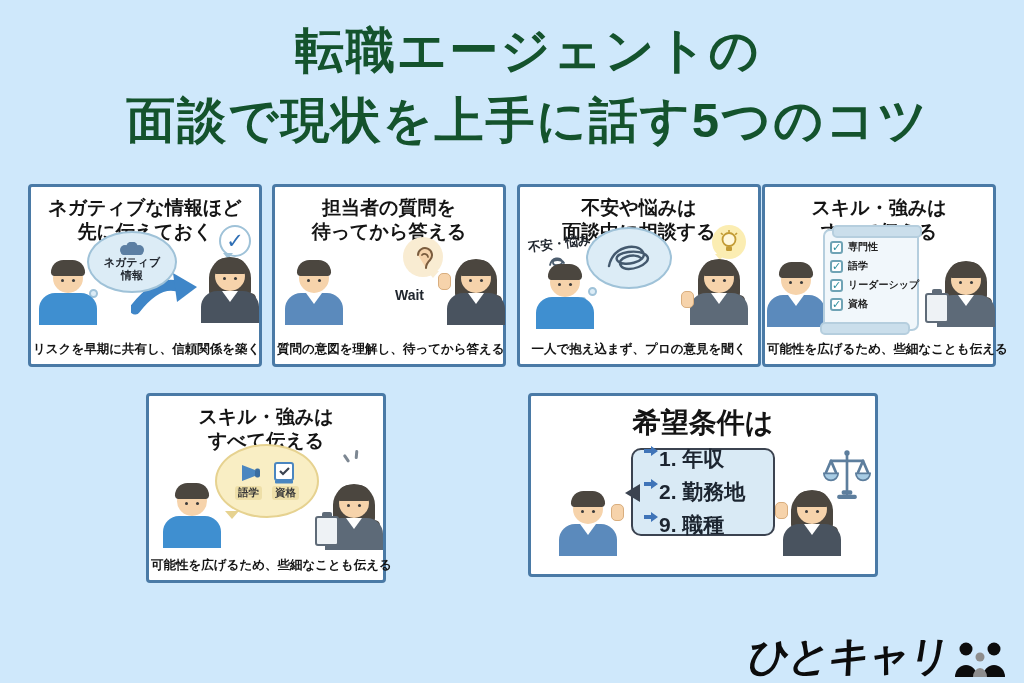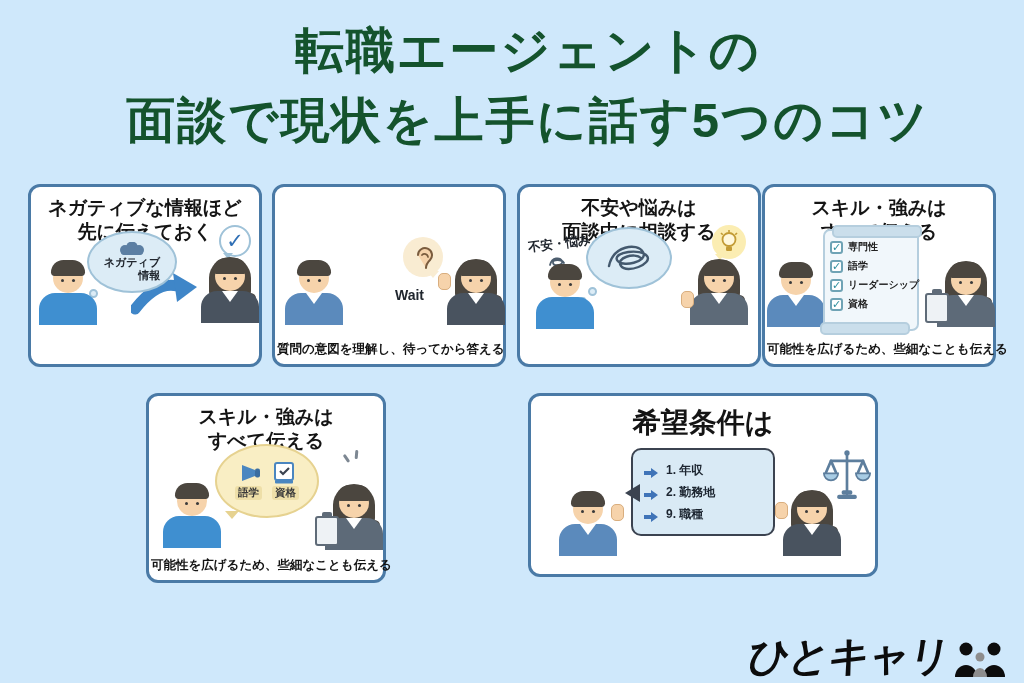--- a/index.html
+++ b/index.html
@@ -4,21 +4,21 @@
 <style>
   html,body{margin:0;padding:0}
   .canvas{position:relative;width:1024px;height:683px;background:#cfe8fb;overflow:hidden;
     font-family:"Liberation Sans","DejaVu Sans",sans-serif;color:#141414}
 
   
   .title{position:absolute;top:16px;left:16px;width:100%;margin:0;text-align:center;
     font-size:49px;line-height:1.42;font-weight:800;letter-spacing:2px;color:#14532d}
 
   
-  .card{position:absolute;background:#ffffff;border:3px solid #4a7aa6;border-radius:12px;box-sizing:border-box}
+  .card{position:absolute;background:#ffffff;border:3px solid #4a7aa6;border-radius:4px;box-sizing:border-box}
   .card-title{margin:9px 4px 0;text-align:center;font-size:19px;line-height:1.28;font-weight:800;color:#141414}
   .card-footer{position:absolute;left:2px;right:2px;bottom:6px;margin:0;text-align:center;
     font-size:12.5px;font-weight:800;color:#141414;white-space:nowrap}
   .c1{left:28px;top:184px;width:234px;height:183px}
   .c2{left:272px;top:184px;width:234px;height:183px}
   .c3{left:517px;top:184px;width:244px;height:183px}
   .c4{left:762px;top:184px;width:234px;height:183px}
   .c5{left:146px;top:393px;width:240px;height:190px}
   .c6{left:528px;top:393px;width:350px;height:184px}
   .c6 .card-title{font-size:28px}
@@ -45,39 +45,39 @@
   .suit-steel{background:#5b8abc}
   .suit-gray{background:#5d6a78}
   .suit-dark{background:#49535f}
   .hand{position:absolute;width:11px;height:15px;border-radius:5px;background:#f6d3ab;
     border:1px solid #d9ae7e;z-index:4}
 
   
   .bubble{position:absolute;display:flex;align-items:center;justify-content:center;
     font-weight:800;color:#20262e;box-sizing:border-box}
   .cloud{background:#dcecf6;border:2px solid #9fc2d8;border-radius:50%;flex-direction:column;z-index:1}
-  .cloud-text{font-size:11px;font-weight:800;line-height:1.15;text-align:right;color:#20262e}
+  .cloud-text{font-size:11px;font-weight:800;line-height:1.15;text-align:center;color:#20262e}
   .dot{position:absolute;border-radius:50%;background:#dcecf6;border:2px solid #9fc2d8;box-sizing:border-box}
   .b-q{background:#d8eaf5;border:2px solid #3b4350;border-radius:50%;font-size:14px}
   .b-q::after{content:"";position:absolute;left:12px;bottom:-13px;border:7px solid transparent;border-top:8px solid #3b4350}
   .b-ear{background:#f9ecd2;border-radius:50%}
   .b-ear::after{content:"";position:absolute;right:4px;bottom:-7px;border:6px solid transparent;border-top:7px solid #f9ecd2}
   .b-bulb{background:#fbedb2;border-radius:50%}
   .b-bulb::after{content:"";position:absolute;left:3px;bottom:-6px;border:5px solid transparent;border-top:6px solid #fbedb2}
   .b-check{background:#fff;border:2px solid #9fc2d8;border-radius:50%;color:#2f6fb5;font-size:21px;font-weight:900}
   .b-check::after{content:"";position:absolute;left:2px;bottom:-9px;border:5px solid transparent;border-top:6px solid #9fc2d8}
   .b-skill{background:#f9eec4;border:2px solid #e6d290;border-radius:50%;flex-direction:column;gap:2px}
   .b-skill::after{content:"";position:absolute;left:8px;bottom:-10px;border:7px solid transparent;border-top:8px solid #e6d290}
   .skill-icons{display:flex;align-items:center;gap:8px}
   .skill-labels{display:flex;gap:10px}
   .skill-chip{font-size:10.5px;font-weight:800;color:#3a3a3a;background:#eedfa8;border-radius:3px;padding:0 3px}
   .b-list{background:#d9eaf5;border:2.5px solid #3b4350;border-radius:10px;flex-direction:column;
     align-items:flex-start;justify-content:center;gap:5px;padding:8px 10px}
   .b-list::before{content:"";position:absolute;left:-17px;top:34px;border:9px solid transparent;border-right:15px solid #3b4350}
-  .b-item{display:flex;align-items:flex-end;gap:7px;font-size:12px;font-weight:800;color:#1c2530}
+  .b-item{display:flex;align-items:flex-start;font-size:21px;font-weight:800;color:#1c2530}
   .worry{position:absolute;font-size:12.5px;font-weight:800;color:#20262e;transform:rotate(-7deg);white-space:nowrap}
   .wait{position:absolute;font-size:14px;font-weight:800;color:#20262e}
   .scroll{position:absolute;background:#f1f7fb;border:2px solid #b5cede;border-radius:7px;
     padding:9px 5px 7px;display:flex;flex-direction:column;gap:5px;box-sizing:border-box;z-index:2}
   .scroll::before{content:"";position:absolute;top:-6px;left:7px;right:-5px;height:9px;
     background:#cadeeb;border:2px solid #b5cede;border-radius:5px}
   .scroll::after{content:"";position:absolute;bottom:-6px;left:-5px;right:7px;height:9px;
     background:#cadeeb;border:2px solid #b5cede;border-radius:5px}
   .check-row{display:flex;align-items:center;gap:5px}
   .checkbox{width:13px;height:13px;border:2px solid #6fa3b5;border-radius:3px;background:#fff;
@@ -128,23 +128,25 @@
       <polygon points="42,2 66,16 46,31" fill="#3f86c8"></polygon>
     </svg>
     <div class="person female" style="left:170px;top:72px">
       <div class="hairback"></div>
       <div class="head"></div>
       <div class="torso suit-dark vneck"></div>
     </div>
     <div class="bubble b-check" style="left:188px;top:38px;width:32px;height:32px">
         <span>✓</span>
       </div>
+    <p class="card-footer">リスクを早期に共有し、信頼関係を築く</p>
   </section>
 
   <section class="card c2">
+    <h2 class="card-title"><span>担当者の質問を</span><br><span>待ってから答える</span></h2>
     <div class="person" style="left:10px;top:74px">
 
       <div class="head"></div>
       <div class="torso suit-steel vneck"></div>
     </div>
     <div class="bubble b-ear" style="left:128px;top:50px;width:40px;height:40px">
       <svg width="24" height="28" viewBox="0 0 24 28">
         <path d="M7 12 a7 7 0 1 1 12 5 c-3 3 -4 5 -4 8" fill="#f6d3ab" stroke="#7a5c3e" stroke-width="2" stroke-linecap="round"></path>
         <path d="M11 12 a3.5 3.5 0 0 1 6 2" fill="none" stroke="#7a5c3e" stroke-width="1.8" stroke-linecap="round"></path>
       </svg>
@@ -187,20 +189,21 @@
       <svg width="22" height="24" viewBox="0 0 22 24">
         <g stroke="#c29b35" stroke-width="1.6">
             <line x1="11" y1="0" x2="11" y2="2.5"></line>
             <line x1="3" y1="3" x2="4.8" y2="4.8"></line>
             <line x1="19" y1="3" x2="17.2" y2="4.8"></line>
           </g>
         <circle cx="11" cy="9.5" r="6.5" fill="#fff8dc" stroke="#c29b35" stroke-width="1.8"></circle>
         <rect x="8" y="16.5" width="6" height="4.5" rx="1.2" fill="#c29b35"></rect>
       </svg>
     </div>
+    <p class="card-footer">一人で抱え込まず、プロの意見を聞く</p>
   </section>
 
   <section class="card c4">
     <h2 class="card-title"><span>スキル・強みは</span><br><span>すべて伝える</span></h2>
     <div class="person" style="left:2px;top:76px">
 
       <div class="head"></div>
       <div class="torso suit-steel vneck"></div>
     </div>
     <div class="scroll" style="left:58px;top:42px;width:96px;height:102px">

